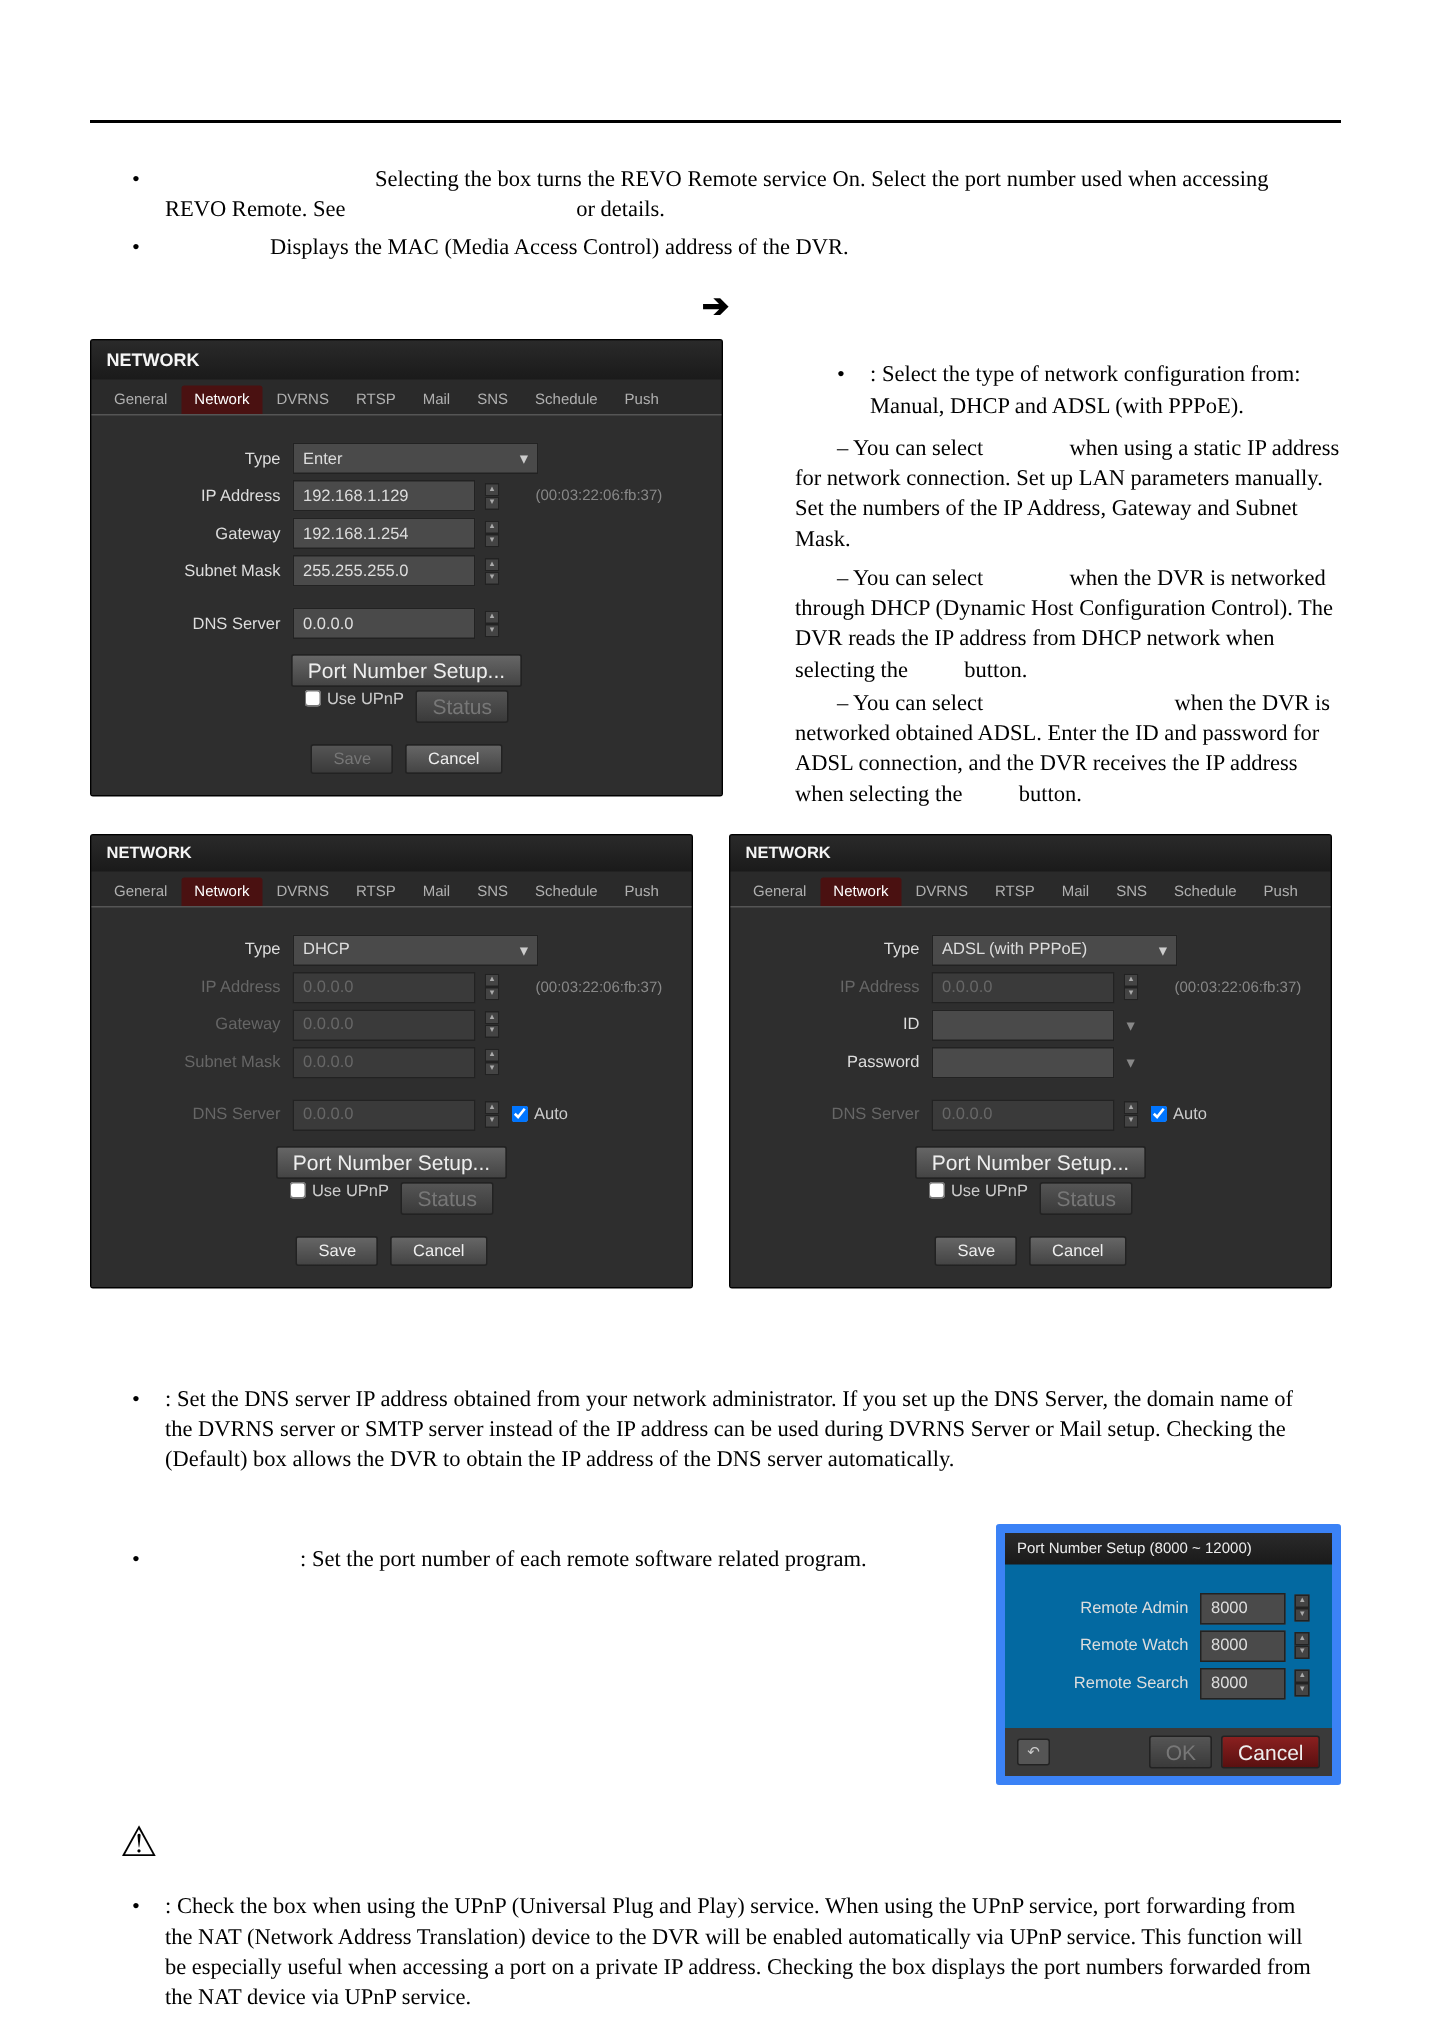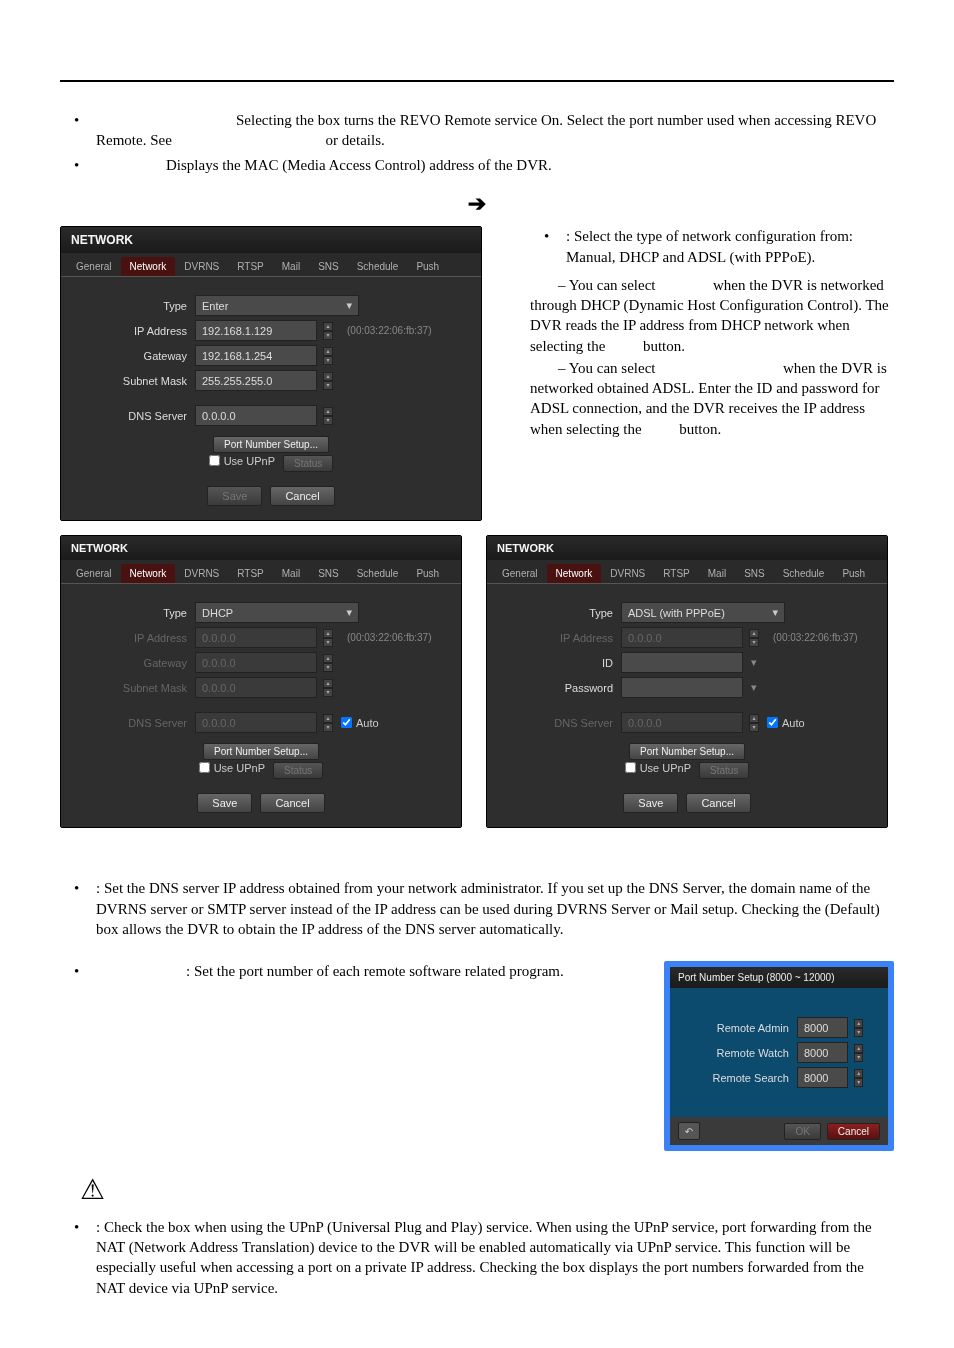--- a/index.html
+++ b/index.html
@@ -1,17 +1,17 @@
 <!DOCTYPE html>
 <html><head>
 <meta charset="utf-8">
 <style>
 body{margin:0;padding:40px 60px;font-family:"Times New Roman",Times,serif;font-size:15px;color:#000;background:#fff;line-height:1.35}
 hr.rule{border:0;border-top:2.5px solid #000;margin:40px 0 28px}
-ul.bul{list-style:none;padding:0;margin:0}
+ul.bul{list-style:none;padding:0;margin:14px}
 ul.bul>li{position:relative;padding-left:36px;margin:0 0 4px}
 ul.bul>li::before{content:"•";position:absolute;left:14px;top:0}
 .arrow{font-size:22px;text-align:center;margin:14px 0 6px;font-weight:bold}
 .row{display:flex;gap:40px;align-items:flex-start;margin:8px 0 14px}
 .row .col{flex:1;min-width:0}
 .sidetext{font-size:15px}
 
 
 .dlg{background:#1a1a1a;border:1px solid #000;border-radius:2px;width:420px;color:#ccc;font:11px Arial,Helvetica,sans-serif}
 .dlg .titlebar{background:linear-gradient(#2a2a2a,#1a1a1a);padding:6px 10px;font:bold 12px Arial;color:#f5f5f5}
@@ -21,32 +21,32 @@
 .dlg .body{background:#2e2e2e;padding:14px 14px 12px;border-top:1px solid #555}
 .frow{display:flex;align-items:center;gap:8px;margin:4px 0}
 .frow .lab{width:112px;text-align:right;color:#ddd;font-size:11px}
 .frow .lab.dim{color:#666}
 .inp{background:#4a4a4a;border:1px solid #222;color:#ddd;padding:2px 6px;height:15px;width:108px;font:11px Arial;display:inline-flex;align-items:center}
 .inp.dim{color:#666;background:#3a3a3a}
 .inp.dd{width:150px;position:relative}
 .inp.dd::after{content:"▾";position:absolute;right:6px;color:#ccc}
 .spin{width:10px;display:inline-flex;flex-direction:column;gap:0;margin-left:-2px}
 .spin span{background:#444;border:1px solid #222;height:7px;font-size:6px;line-height:6px;text-align:center;color:#aaa}
-.mac{color:#888;font-size:10px;margin-left:6px}
+.mac{color:#888;font-size:10px;margin-left:16px}
 .chk{display:inline-flex;gap:4px;color:#ccc;font-size:11px}
 .chk input{width:11px;height:11px;margin:0}
 .centerrow{display:flex;justify-content:center;gap:8px;margin:10px 0 2px}
 .btn{background:linear-gradient(#666,#444);border:1px solid #222;color:#eee;padding:3px 14px;font:11px Arial;border-radius:2px}
 .btn.dim{color:#777;background:linear-gradient(#555,#3a3a3a)}
-.btn.small{padding:2px 10px;font-size:10px}
+.btn.small{padding:2px 10px;font-size:14px}
 
 
 .portdlg{width:218px;background:#1a1a1a;color:#ccc;font:10px Arial;border:6px solid #3b82f6;border-radius:2px}
 .portdlg .tt{background:linear-gradient(#2a2a2a,#1a1a1a);padding:5px 8px;font-size:10px;color:#eee}
-.portdlg .bd{background:#0c4a6e;padding:25px}
+.portdlg .bd{background:#0369a1;padding:15px}
 .portdlg .frow .lab{width:110px}
 .portdlg .frow .inp{width:44px}
 .portdlg .foot{background:#3a3a3a;padding:5px 8px;display:flex;gap:6px;justify-content:flex-end;align-items:center}
 .portdlg .back{width:20px;height:16px;background:#555;border:1px solid #222;border-radius:2px;margin-right:auto;display:flex;align-items:center;justify-content:center;color:#ccc;font-size:10px}
 
 .warn{font-size:28px;margin:20px 0 8px;padding-left:20px}
 .twocol{display:flex;gap:24px;margin-top:10px}
 .twocol .dlg{width:400px}
 .twocol .dlg .titlebar{font-size:11px}
 </style>
@@ -135,20 +135,21 @@
             <div class="btn dim">Save</div>
             <div class="btn">Cancel</div>
           </div>
       </div>
     </div>
   </div>
   <div class="col sidetext">
     <ul class="bul" style="margin-bottom:8px">
         <li><span>: Select the type of network configuration from: Manual, DHCP and ADSL (with PPPoE).</span></li>
       </ul>
+    <p style="margin:6px 0;text-indent:28px"><span>– You can select</span> <span style="display:inline-block;width:50px"></span> <span>when using a static IP address for network connection.  Set up LAN parameters manually. Set the numbers of the IP Address, Gateway and Subnet Mask.</span></p>
     <p style="margin:2px 0;text-indent:28px"><span>– You can select</span> <span style="display:inline-block;width:50px"></span> <span>when the DVR is networked through DHCP (Dynamic Host Configuration Control).  The DVR reads the IP address from DHCP network when selecting the</span> <span style="display:inline-block;width:30px"></span> <span>button.</span></p>
     <p style="margin:2px 0;text-indent:28px"><span>– You can select</span> <span style="display:inline-block;width:120px"></span> <span>when the DVR is networked obtained ADSL.  Enter the ID and password for ADSL connection, and the DVR receives the IP address when selecting the</span> <span style="display:inline-block;width:30px"></span> <span>button.</span></p>
   </div>
 </div>
 
 <div class="twocol">
 
   <div class="dlg">
     <div class="titlebar">NETWORK</div>
     <div class="tabs">

